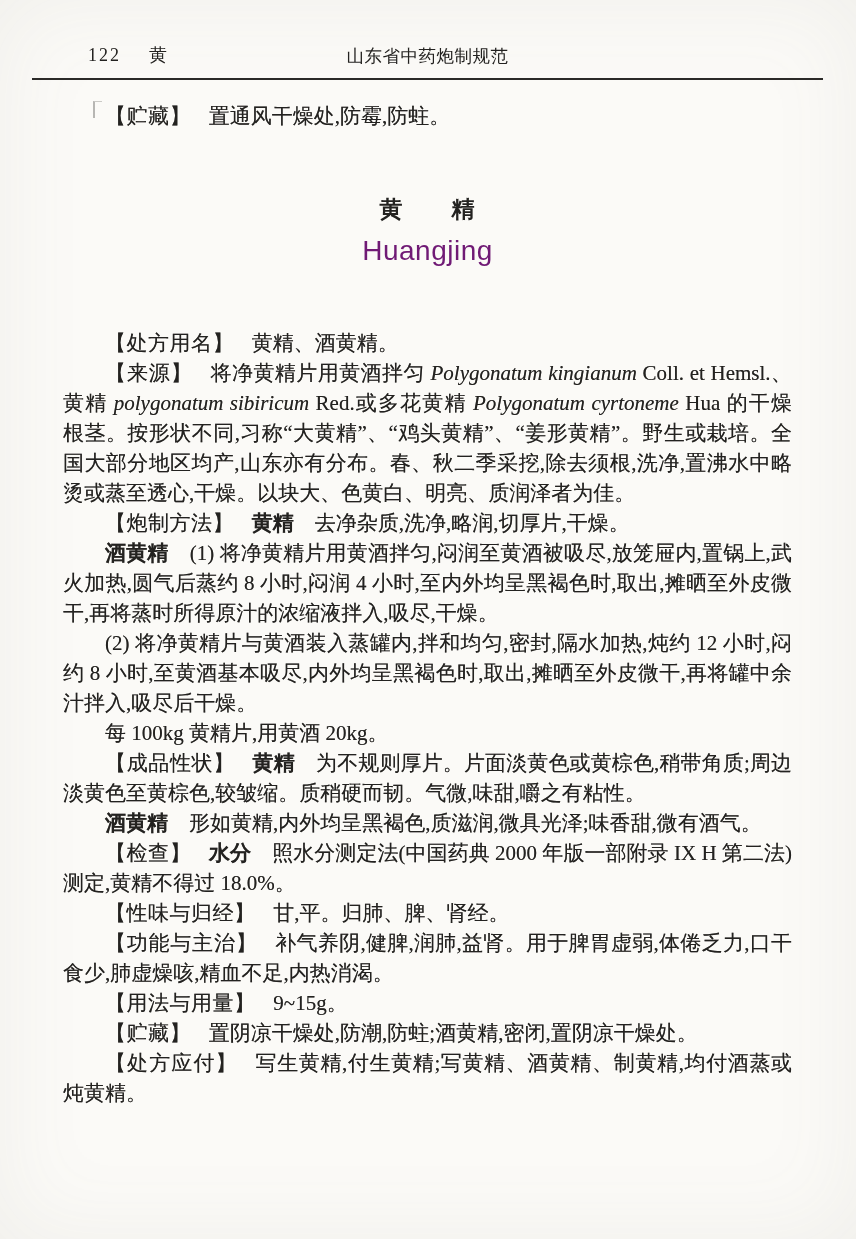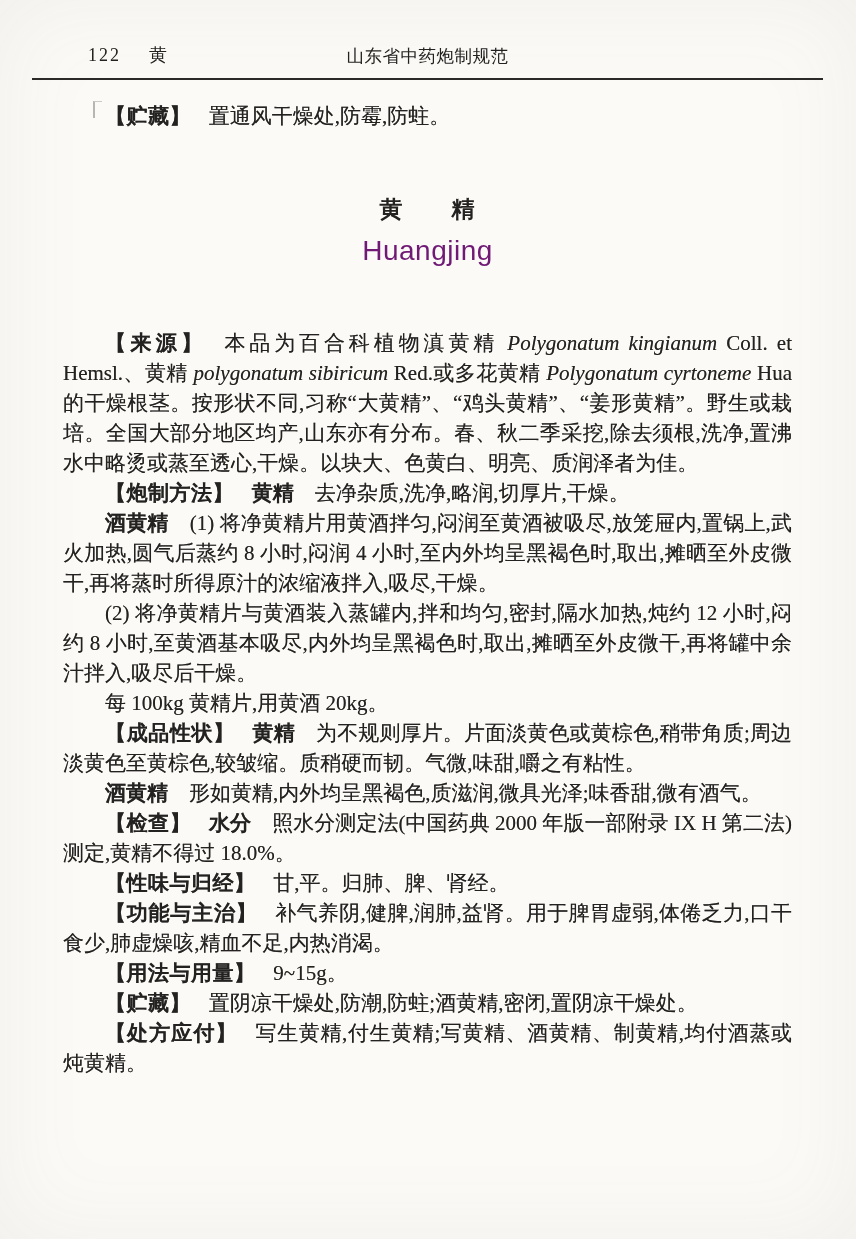--- a/index.html
+++ b/index.html
@@ -53,21 +53,21 @@
     margin: 0;
     font-size: 21px;
     line-height: 30px;
     text-align: justify;
     text-indent: 2em;
     text-shadow: 0 0 0.6px rgba(30,28,25,0.55);
   }
   .prev-entry { margin-top: 21px; }
   .label {
     font-family: "Liberation Sans", "DejaVu Sans", sans-serif;
-    font-weight: 700;
+    font-weight: 400;
     font-style: normal;
     margin-right: 0.85em;
     letter-spacing: 0.5px;
   }
   .sublabel {
     font-family: "Liberation Sans", "DejaVu Sans", sans-serif;
     font-weight: 700;
     font-style: normal;
   }
   .latin {
@@ -127,21 +127,22 @@
   <p class="para prev-entry">
     <b class="label">【贮藏】</b><span>置通风干燥处,防霉,防蛀。</span>
   </p>
 
   <div class="title-block">
     <div class="title-cn">黄　　精</div>
     <div class="title-pinyin">Huangjing</div>
   </div>
 
   <div class="entry-body">
-      <p class="para"><b class="label">【来源】</b><span>本品为百合科植物滇黄精 </span><i class="latin">Polygonatum kingianum</i><span> Coll. et Hemsl.、黄精 </span><i class="latin">polygonatum sibiricum</i><span> Red.或多花黄精 </span><i class="latin">Polygonatum cyrtoneme</i><span> Hua 的干燥根茎。按形状不同,习称“大黄精”、“鸡头黄精”、“姜形黄精”。野生或栽培。全国大部分地区均产,山东亦有分布。春、秋二季采挖,除去须根,洗净,置沸水中略烫或蒸至透心,干燥。以块大、色黄白、明亮、质润泽者为佳。</span></p>
+      <p class="para"><b class="label">【处方用名】</b><span>黄精、酒黄精。</span></p>
+      <p class="para"><b class="label">【来源】</b><span>将净黄精片用黄酒拌匀 </span><i class="latin">Polygonatum kingianum</i><span> Coll. et Hemsl.、黄精 </span><i class="latin">polygonatum sibiricum</i><span> Red.或多花黄精 </span><i class="latin">Polygonatum cyrtoneme</i><span> Hua 的干燥根茎。按形状不同,习称“大黄精”、“鸡头黄精”、“姜形黄精”。野生或栽培。全国大部分地区均产,山东亦有分布。春、秋二季采挖,除去须根,洗净,置沸水中略烫或蒸至透心,干燥。以块大、色黄白、明亮、质润泽者为佳。</span></p>
       <p class="para"><b class="label">【炮制方法】</b><b class="sublabel">黄精</b><span>　去净杂质,洗净,略润,切厚片,干燥。</span></p>
       <p class="para"><b class="sublabel">酒黄精</b><span>　(1) 将净黄精片用黄酒拌匀,闷润至黄酒被吸尽,放笼屉内,置锅上,武火加热,圆气后蒸约 8 小时,闷润 4 小时,至内外均呈黑褐色时,取出,摊晒至外皮微干,再将蒸时所得原汁的浓缩液拌入,吸尽,干燥。</span></p>
       <p class="para"><span>(2) 将净黄精片与黄酒装入蒸罐内,拌和均匀,密封,隔水加热,炖约 12 小时,闷约 8 小时,至黄酒基本吸尽,内外均呈黑褐色时,取出,摊晒至外皮微干,再将罐中余汁拌入,吸尽后干燥。</span></p>
       <p class="para"><span>每 100kg 黄精片,用黄酒 20kg。</span></p>
       <p class="para"><b class="label">【成品性状】</b><b class="sublabel">黄精</b><span>　为不规则厚片。片面淡黄色或黄棕色,稍带角质;周边淡黄色至黄棕色,较皱缩。质稍硬而韧。气微,味甜,嚼之有粘性。</span></p>
       <p class="para"><b class="sublabel">酒黄精</b><span>　形如黄精,内外均呈黑褐色,质滋润,微具光泽;味香甜,微有酒气。</span></p>
       <p class="para"><b class="label">【检查】</b><b class="sublabel">水分</b><span>　照水分测定法(中国药典 2000 年版一部附录 IX H 第二法)测定,黄精不得过 18.0%。</span></p>
       <p class="para"><b class="label">【性味与归经】</b><span>甘,平。归肺、脾、肾经。</span></p>
       <p class="para"><b class="label">【功能与主治】</b><span>补气养阴,健脾,润肺,益肾。用于脾胃虚弱,体倦乏力,口干食少,肺虚燥咳,精血不足,内热消渴。</span></p>
       <p class="para"><b class="label">【用法与用量】</b><span>9~15g。</span></p>

